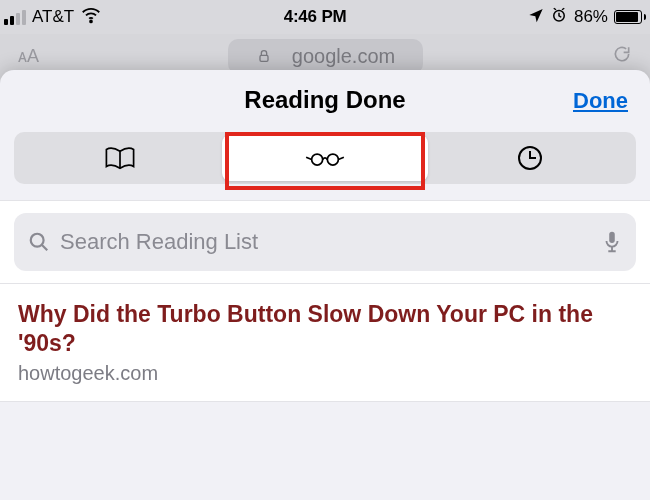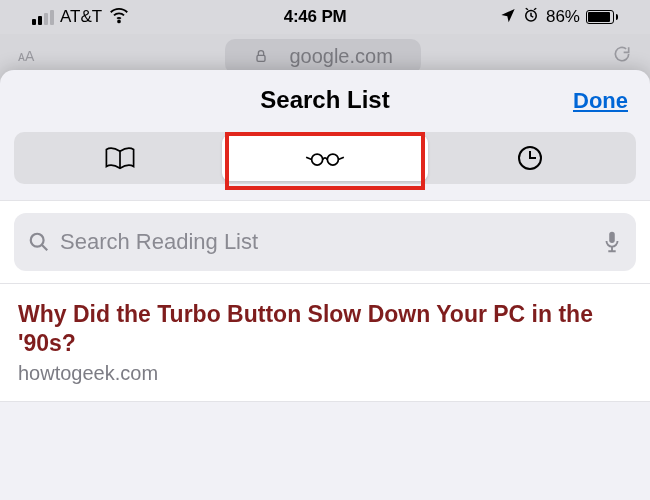--- a/index.html
+++ b/index.html
@@ -11,21 +11,21 @@
     overflow: hidden;
     position: relative;
   }
 
   
   .status-bar {
     height: 34px;
     display: flex;
     align-items: center;
     justify-content: space-between;
-    padding: 0 32px;
+    padding: 0 4px;
     font-size: 17px;
     font-weight: 500;
     color: #000;
     background: #d9d9dd;
   }
   .status-left, .status-right { display: flex; align-items: center; gap: 6px; }
   .status-center { font-weight: 700; letter-spacing: -0.2px; }
   .signal-bars { display: inline-flex; align-items: flex-end; gap: 2px; }
   .signal-bars span { width: 4px; background: #b0b0b5; border-radius: 1px; }
   .signal-bars span:nth-child(1){height:6px;background:#000;}
@@ -220,40 +220,40 @@
     <span class="battery">
       <span class="battery-body">
           <span class="battery-fill"></span>
         </span>
       <span class="battery-tip"></span>
     </span>
   </div>
 </div>
 
 <div class="safari-dim">
-  <span style="font-size:14px;">ᴀA</span>
+  <span style="font-size:18px;">ᴀA</span>
   <span class="safari-url-pill">
     <svg width="16" height="16" viewBox="0 0 24 24" fill="none" stroke="#7a7a80" stroke-width="2">
         <rect x="6" y="11" width="12" height="9" rx="2"></rect>
         <path d="M8 11V8a4 4 0 0 1 8 0v3"></path>
       </svg>
     <span>google.com</span>
   </span>
   <span>
     <svg width="20" height="20" viewBox="0 0 24 24" fill="none" stroke="#9a9aa0" stroke-width="2">
         <path d="M20 12a8 8 0 1 1-3-6.2"></path>
         <path d="M20 4v6h-6"></path>
       </svg>
   </span>
 </div>
 
 <div class="sheet">
 
   <div class="sheet-header">
-    <div class="sheet-title">Search List</div>
+    <div class="sheet-title">Reading Done</div>
     <div class="done-btn">Done</div>
   </div>
 
   <div class="segmented-wrap">
     <div class="segmented">
       <div class="segment">
         <svg width="34" height="28" viewBox="0 0 40 30" fill="none" stroke="#000" stroke-width="2">
           <path d="M4 5c5-3 11-1 16 2 5-3 11-5 16-2v20c-5-3-11-1-16 2-5-3-11-5-16-2V5z"></path>
           <path d="M20 7v20"></path>
         </svg>

